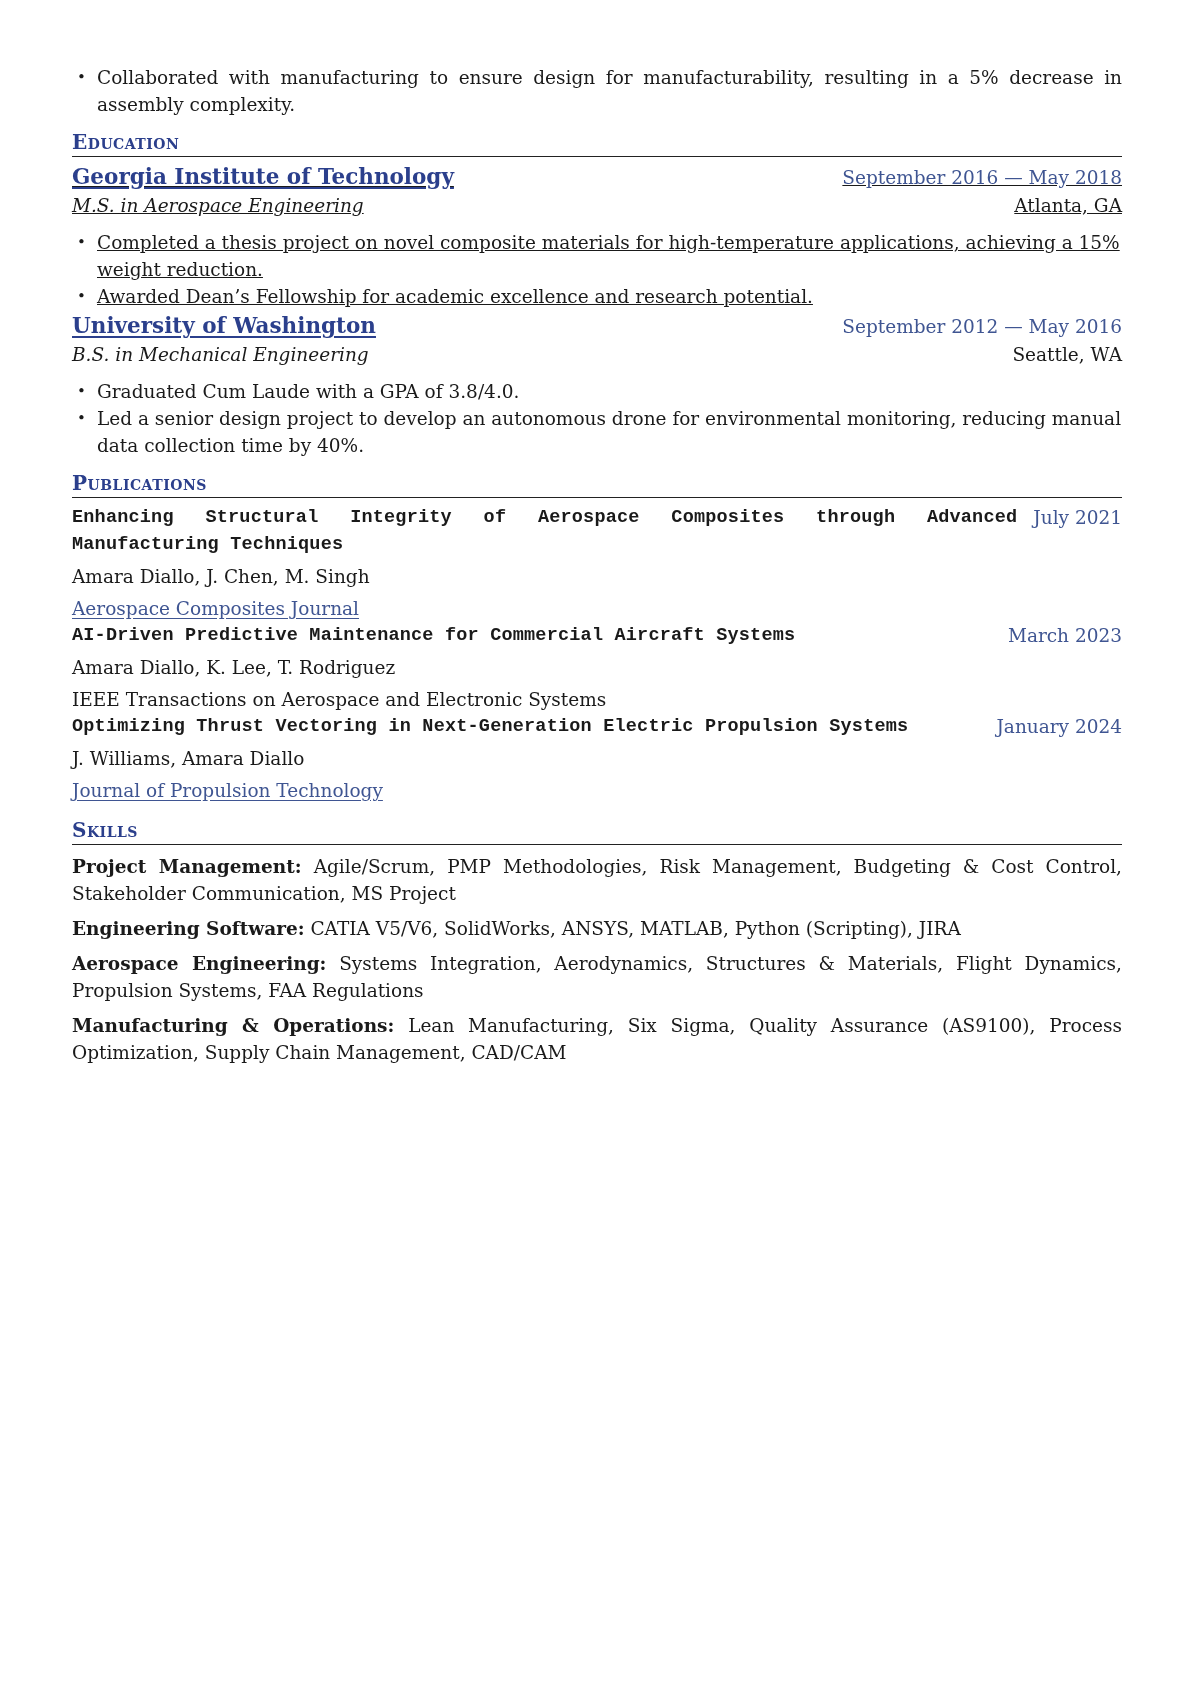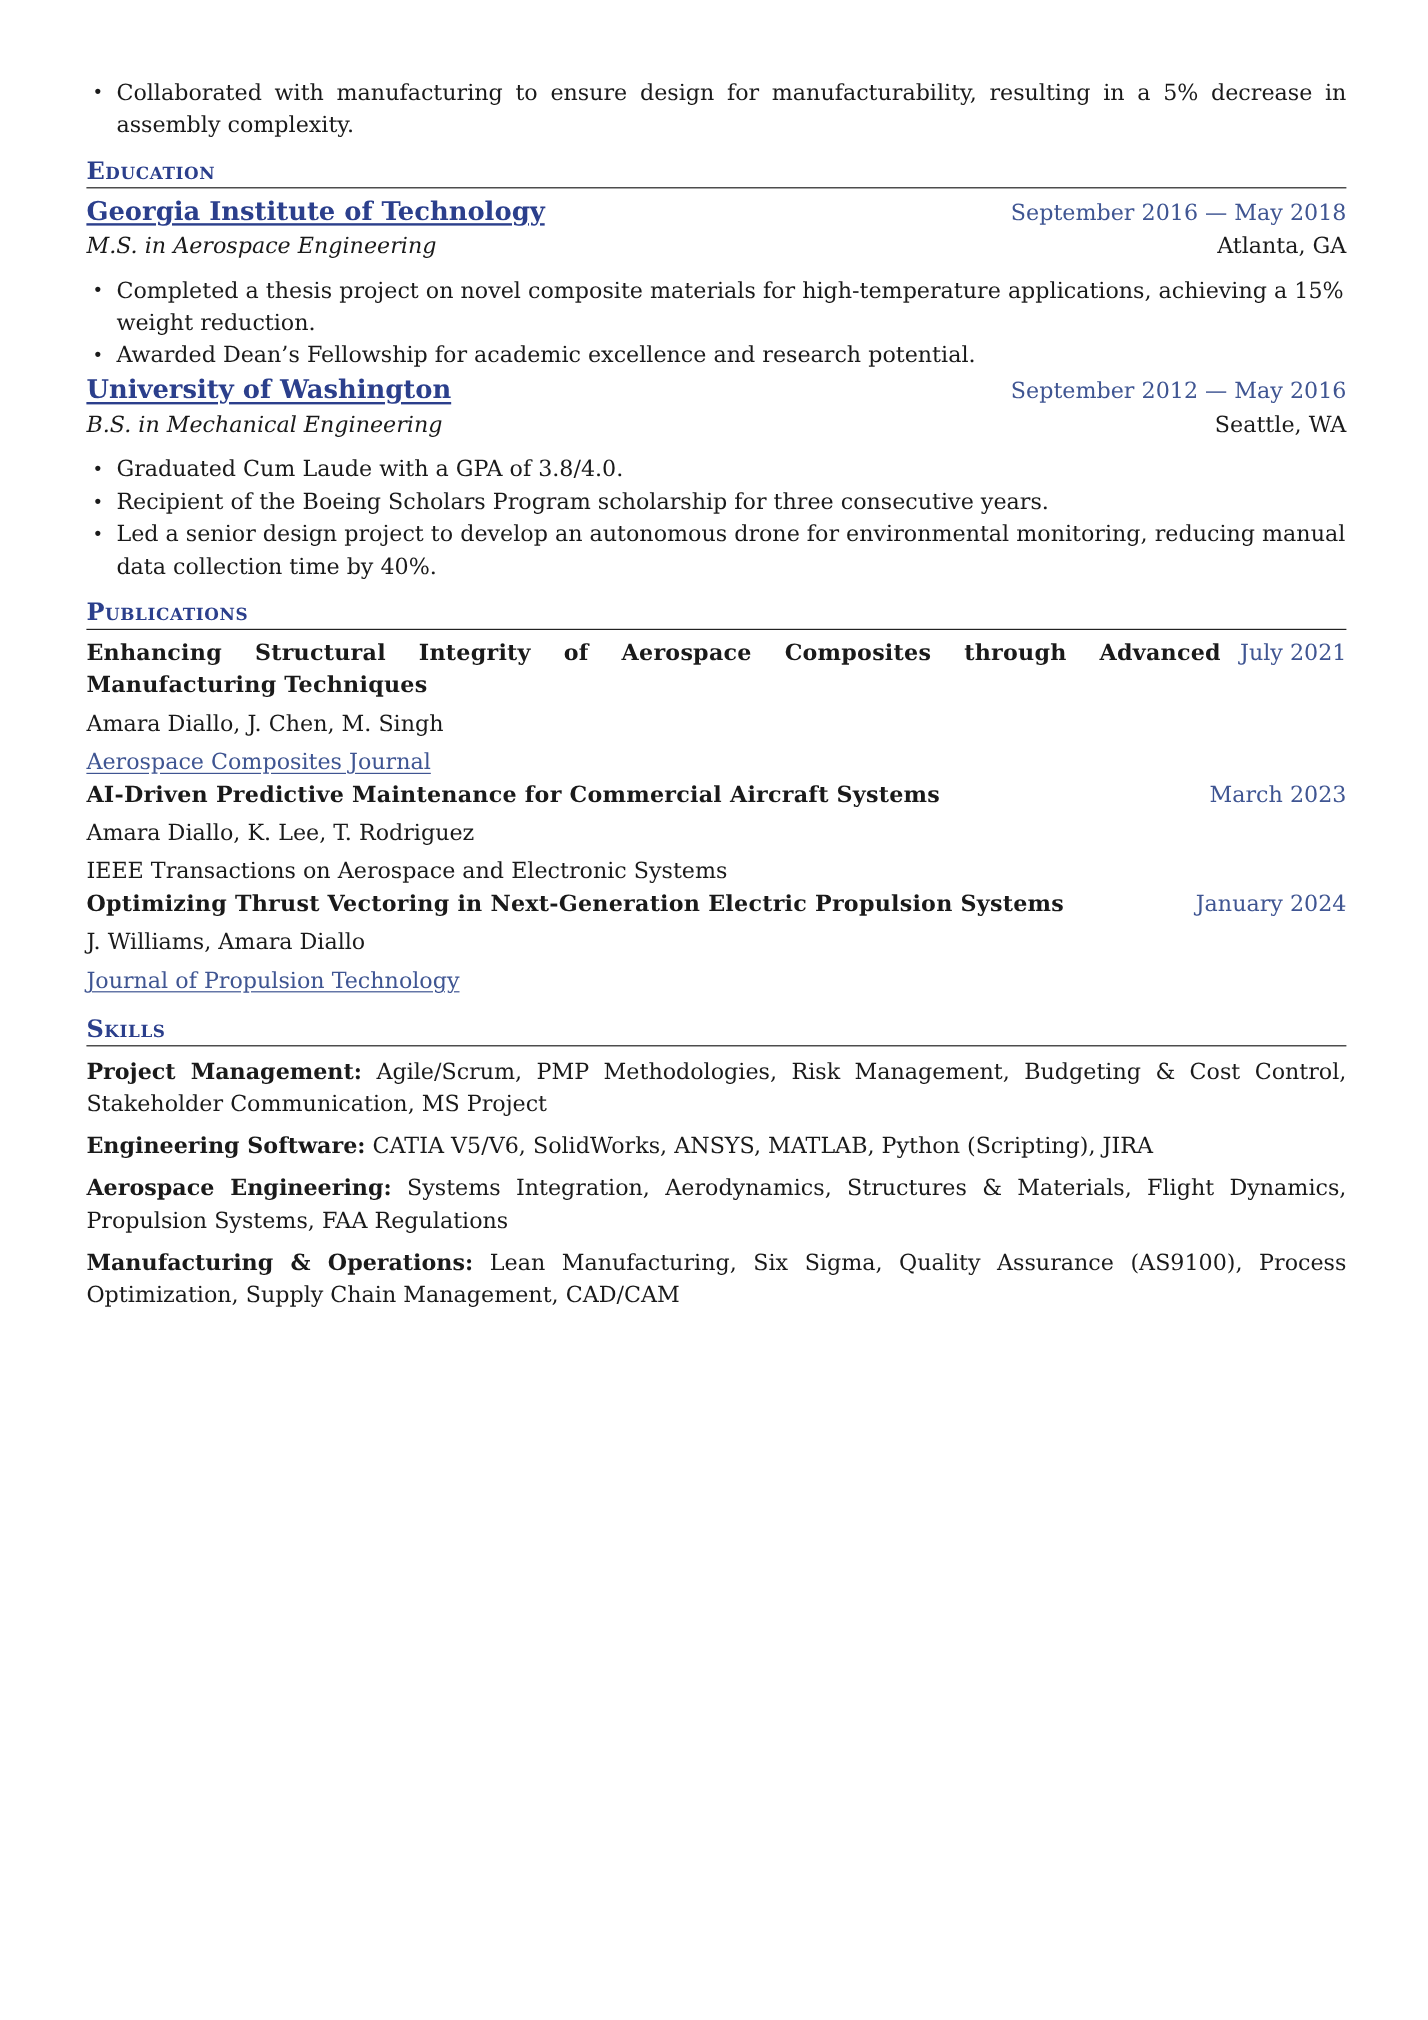--- a/index.html
+++ b/index.html
@@ -12,39 +12,39 @@
   .section-title { color: #2b3f8c; font-size: 20px; font-weight: bold; font-variant: small-caps;
                    letter-spacing: 0.5px; margin: 0; padding-top: 4px; line-height: 28px;
                    border-bottom: 1.4px solid #222; padding-bottom: 0; }
   .entry-head { display: flex; justify-content: space-between; align-items: baseline; }
   .school { color: #2b3f8c; font-size: 21.5px; font-weight: bold; text-decoration: underline;
             text-decoration-thickness: 1.5px; text-underline-offset: 3px; line-height: 31px; }
   .date { color: #3f5592; white-space: nowrap; }
   .sub { display: flex; justify-content: space-between; align-items: flex-end; margin-bottom: 10px; }
   .degree { font-style: italic; }
   .pub-head { display: flex; justify-content: space-between; align-items: flex-start; }
-  .pub-title { font-weight: bold; text-align: justify; padding-right: 16px; letter-spacing: 0.2px; }
+  .pub-title { font-weight: bold; text-align: justify; padding-right: 16px; letter-spacing: 0.2px; font-family: Liberation Mono, monospace; }
   .pub-line { margin-top: 5px; }
   .venue-link { color: #3f5592; text-decoration: underline; text-underline-offset: 3px; }
   .skill { margin-top: 8px; text-align: justify; }
   .skill b { font-weight: bold; }
   .justify { text-align: justify; }
 </style>
 </head>
 <body>
 
 <div class="page">
 
   <ul class="bullets justify">
     <li>Collaborated with manufacturing to ensure design for manufacturability, resulting in a 5% decrease in assembly complexity.</li>
   </ul>
 
   <h2 class="section-title" style="margin-top:6px;">Education</h2>
 
-  <div style="margin-top:4px;">
+  <div style="margin-top:4px;text-decoration:underline;">
     <div class="entry-head">
       <span class="school">Georgia Institute of Technology</span>
       <span class="date">September 2016 — May 2018</span>
     </div>
     <div class="sub">
       <span class="degree">M.S. in Aerospace Engineering</span>
       <span>Atlanta, GA</span>
     </div>
     <ul class="bullets">
       <li>Completed a thesis project on novel composite materials for high-temperature applications, achieving a 15% weight reduction.</li>
@@ -56,21 +56,20 @@
     <div class="entry-head">
       <span class="school">University of Washington</span>
       <span class="date">September 2012 — May 2016</span>
     </div>
     <div class="sub">
       <span class="degree">B.S. in Mechanical Engineering</span>
       <span>Seattle, WA</span>
     </div>
     <ul class="bullets">
       <li>Graduated Cum Laude with a GPA of 3.8/4.0.</li>
-      <li>Recipient of the Boeing Scholars Program scholarship for three consecutive years.</li>
       <li>Led a senior design project to develop an autonomous drone for environmental monitoring, reducing manual data collection time by 40%.</li>
     </ul>
   </div>
 
   <h2 class="section-title" style="margin-top:6px;">Publications</h2>
 
   <div style="margin-top:6px;">
     <div class="pub-head">
       <span class="pub-title">Enhancing Structural Integrity of Aerospace Composites through Advanced Manufacturing Techniques</span>
       <span class="date">July 2021</span>

